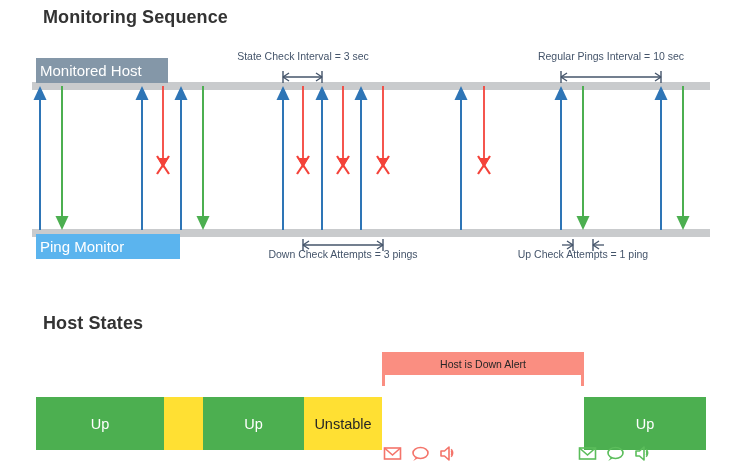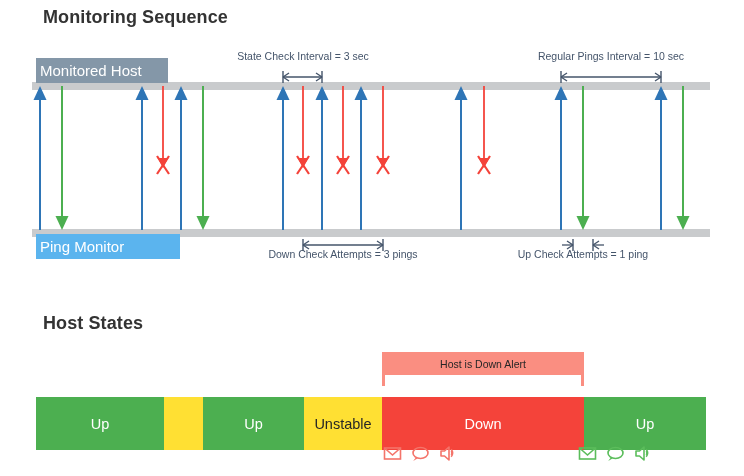--- a/index.html
+++ b/index.html
@@ -261,23 +261,20 @@
       </div>
       <div class="state-seg" style="left: 128px; width: 39px; background: rgb(255, 224, 51); color: rgb(38, 38, 38);">
         <span></span>
       </div>
       <div class="state-seg" style="left: 167px; width: 101px; background: rgb(76, 175, 80);">
         <span>Up</span>
       </div>
       <div class="state-seg" style="left: 268px; width: 78px; background: rgb(255, 224, 51); color: rgb(38, 38, 38);">
         <span>Unstable</span>
       </div>
-      <div class="state-seg" style="left: 346px; width: 202px; background: rgb(244, 67, 58);">
-        <span>Down</span>
-      </div>
       <div class="state-seg" style="left: 548px; width: 122px; background: rgb(76, 175, 80);">
         <span>Up</span>
       </div>
     </div>
 
   <div class="notif-group" id="notif-down">
       <svg width="20" height="17" viewBox="0 0 20 17" class="notif-icon">
         <rect x="1.5" y="3" width="16" height="11" fill="none" stroke="#f4746a" stroke-width="1.6"></rect>
         <polyline points="1.5,3 9.5,10 17.5,3" fill="none" stroke="#f4746a" stroke-width="1.6"></polyline>
       </svg>

